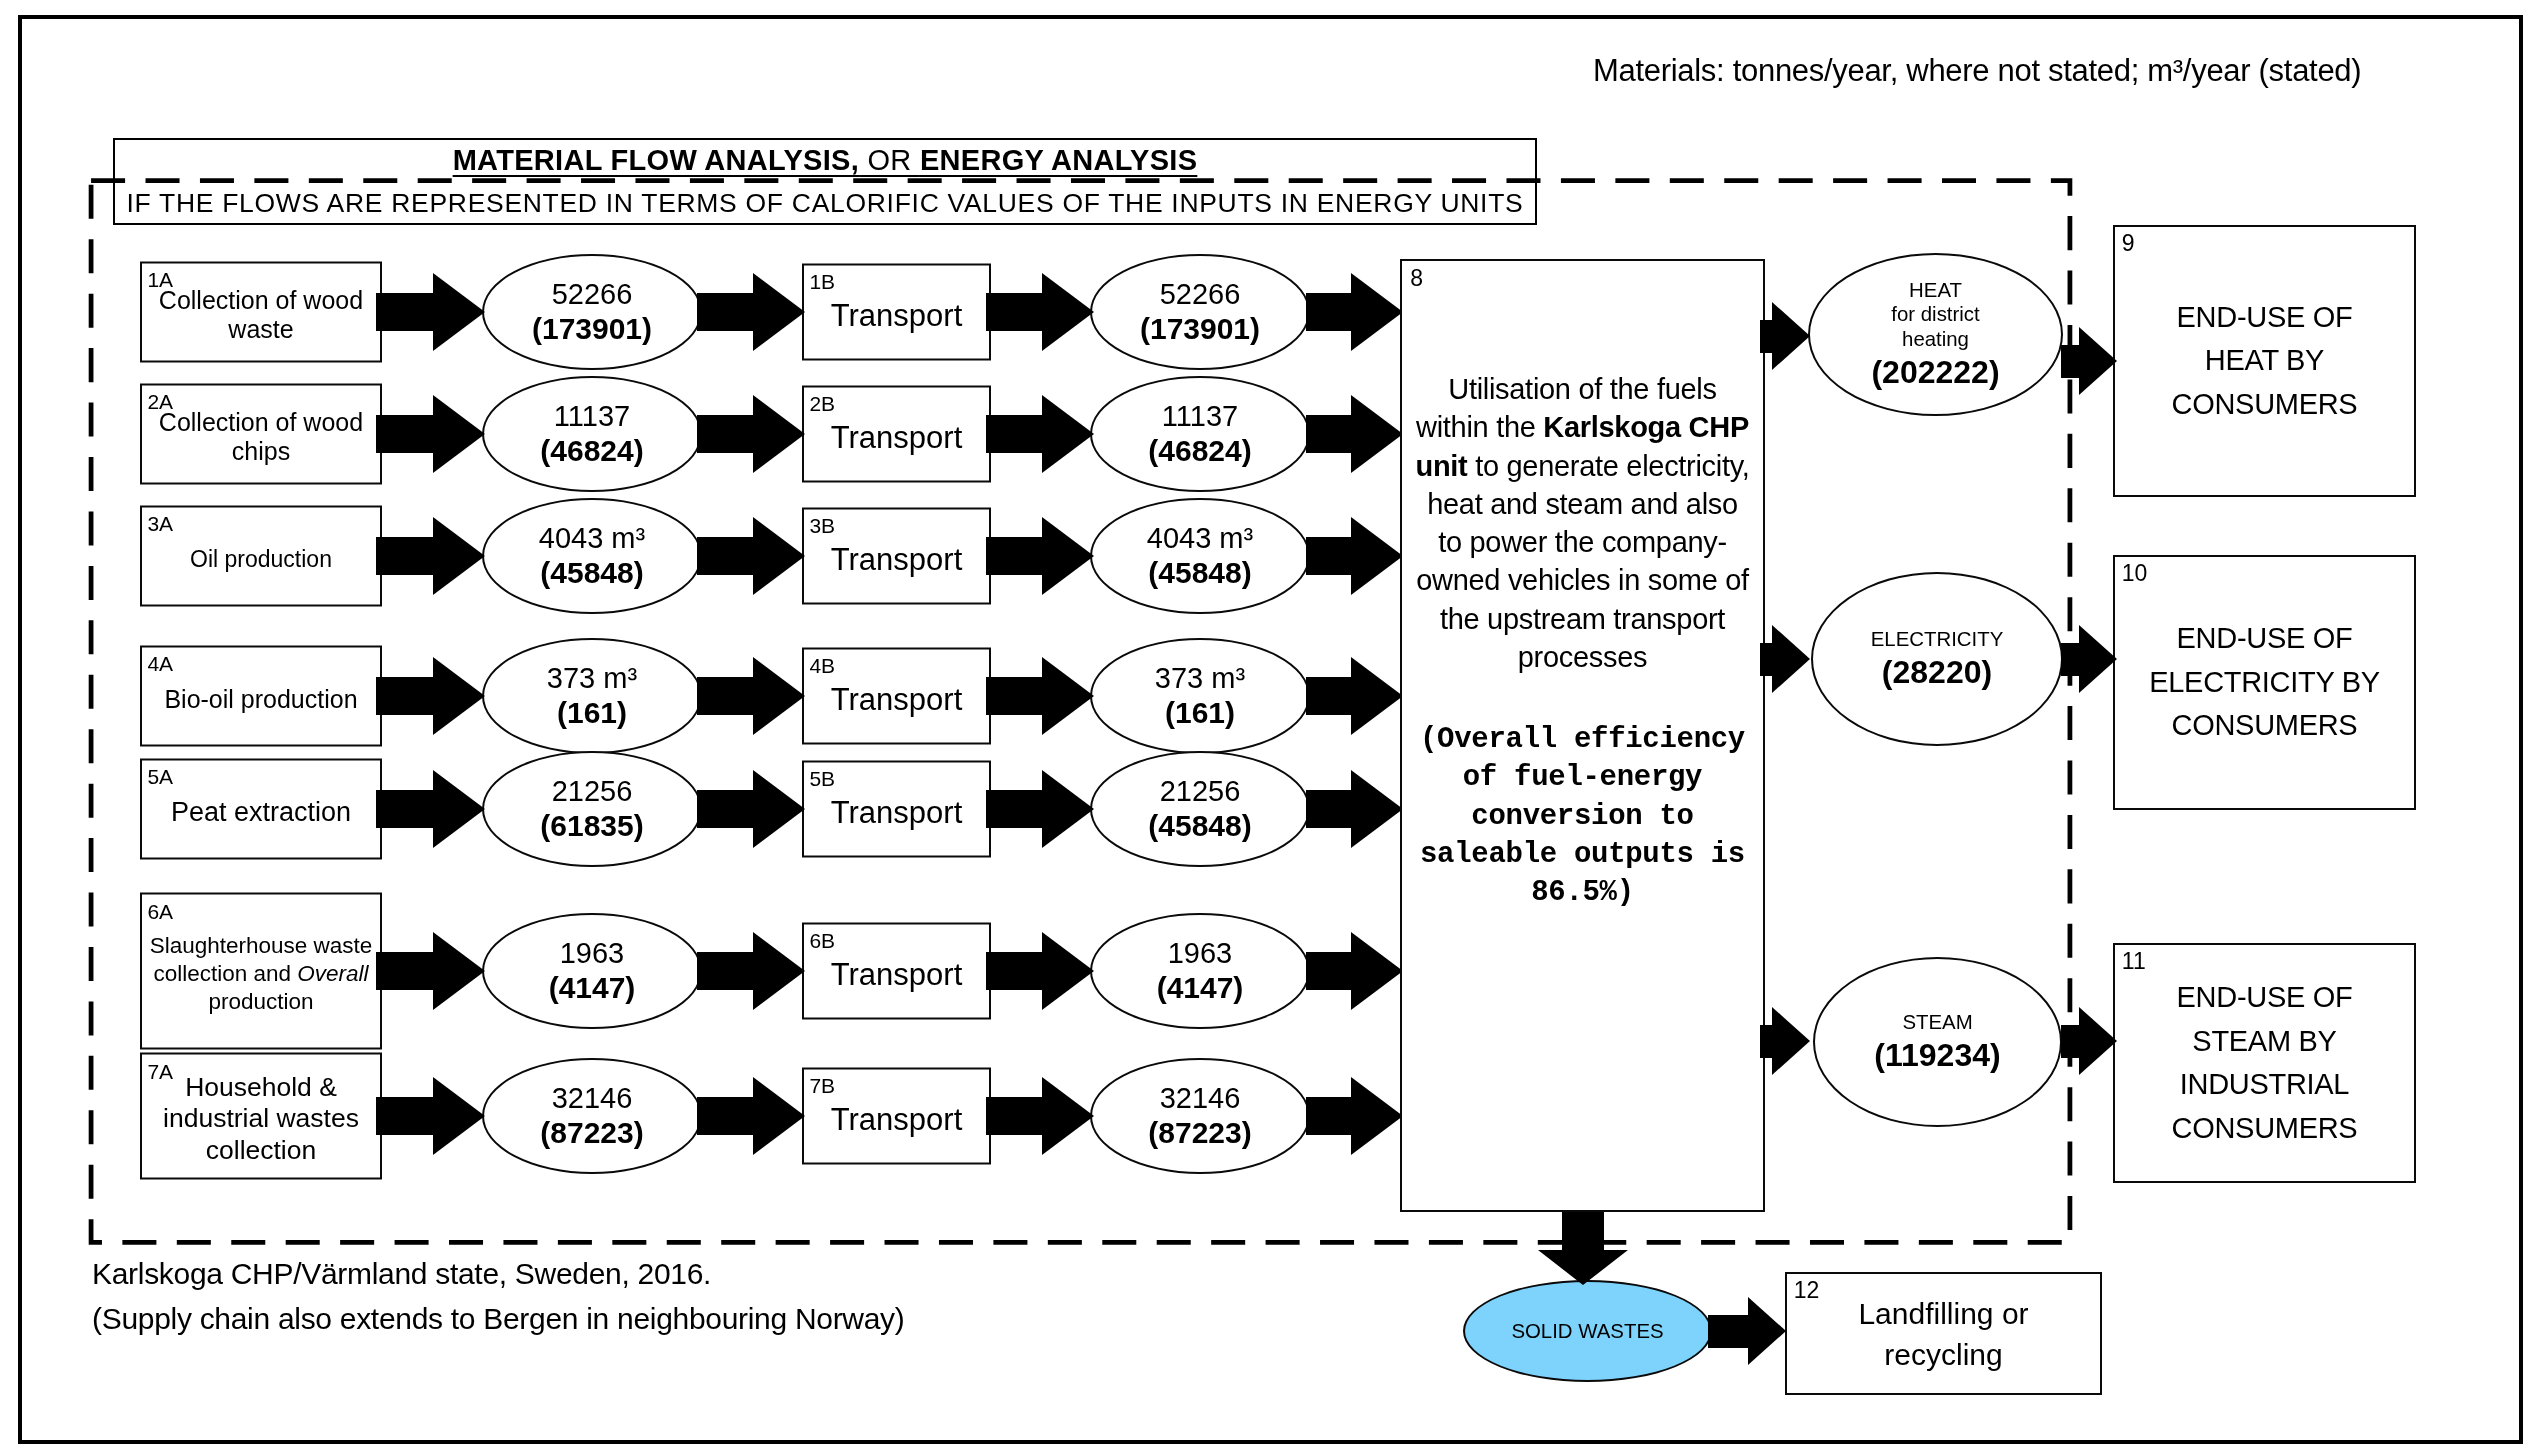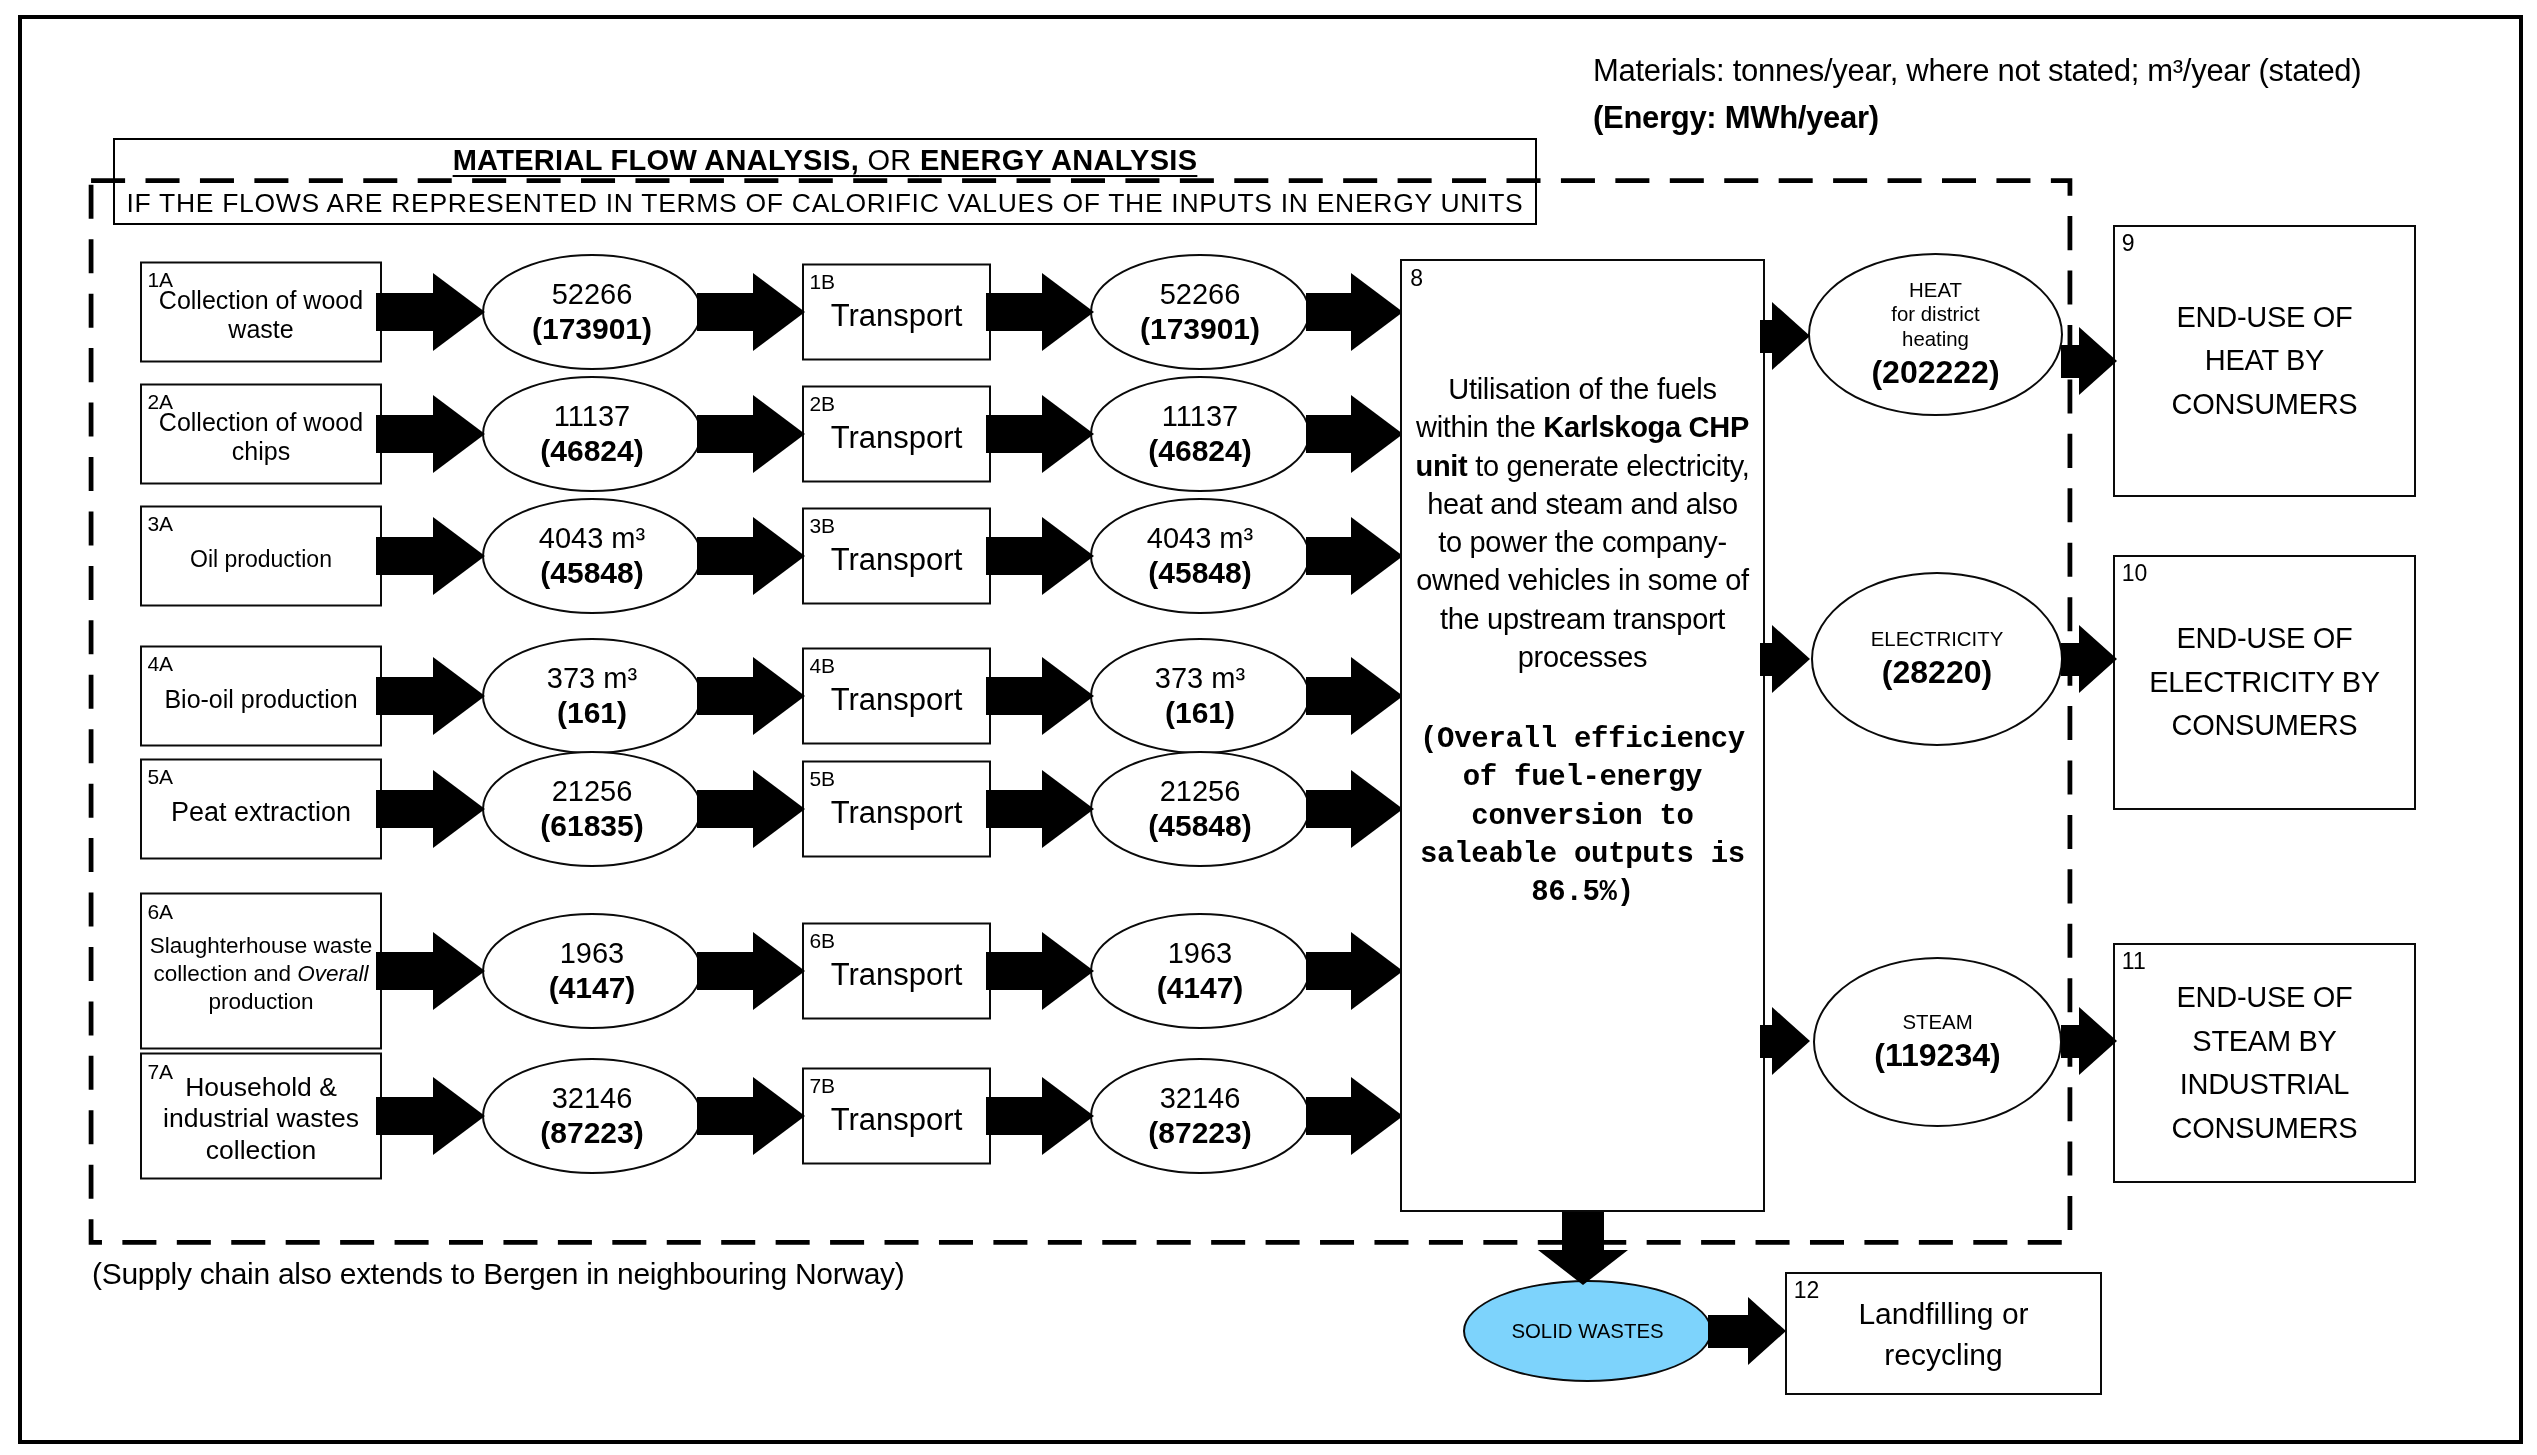--- a/index.html
+++ b/index.html
@@ -94,21 +94,20 @@
 </style>
 </head>
 <body>
 
 <div id="canvas">
 
   <div class="outer-frame"></div>
 
   <div class="units-note">
     <div>Materials: tonnes/year, where not stated; m³/year (stated)</div>
-    <div class="b">(Energy: MWh/year)</div>
   </div>
 
   <div class="title-box">
     <div class="title-line1"><span class="b">MATERIAL FLOW ANALYSIS,</span><span> OR </span><span class="b">ENERGY ANALYSIS</span></div>
     <div class="title-line2">IF THE FLOWS ARE REPRESENTED IN TERMS OF CALORIFIC VALUES OF THE INPUTS IN ENERGY UNITS</div>
   </div>
 
   <svg class="dashed-rect" width="1985" height="1067" viewBox="0 0 2916 1568">
     <rect x="4" y="4" width="2908" height="1560" fill="none" stroke="#000" stroke-width="7" stroke-dasharray="50 30"></rect>
   </svg>
@@ -435,17 +434,18 @@
       <span class="bar"></span>
       <span class="head"></span>
     </div>
   <div class="landfill-box">
     <span class="etag">12</span>
     <div class="landfill-label">Landfilling or
 recycling</div>
   </div>
 
   <div class="caption">
+    <div>Karlskoga CHP/Värmland state, Sweden, 2016.</div>
     <div>(Supply chain also extends to Bergen in neighbouring Norway)</div>
   </div>
 
 </div>
 
 
 </body></html>

